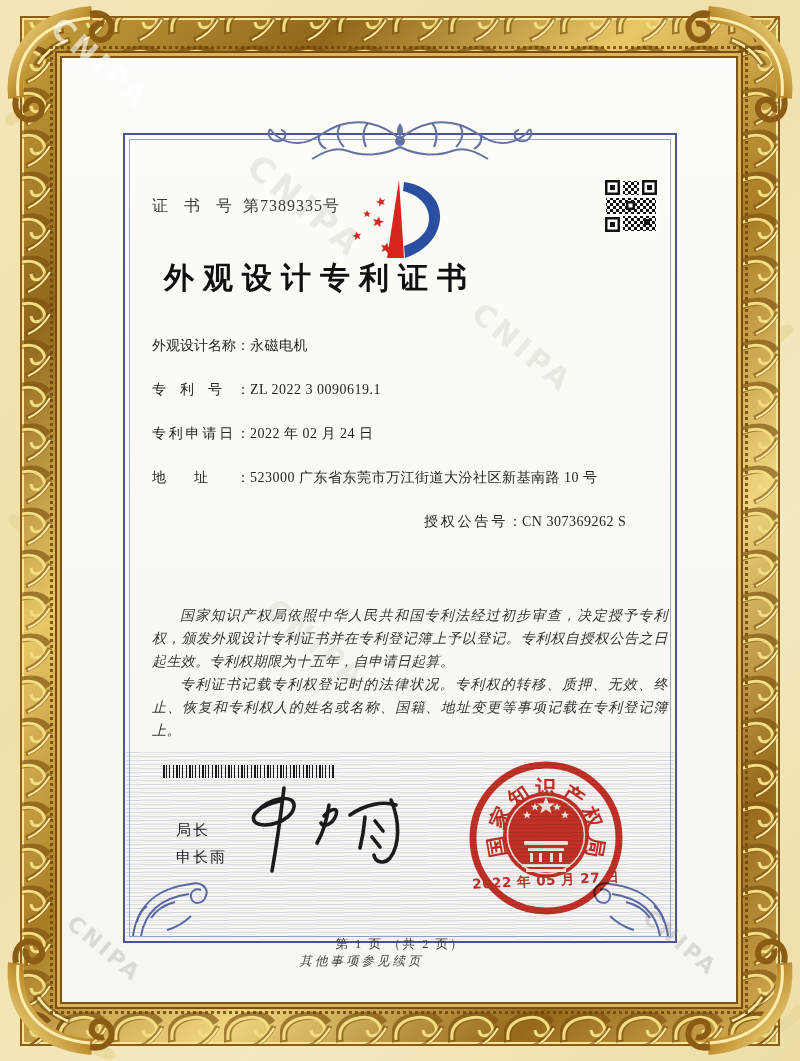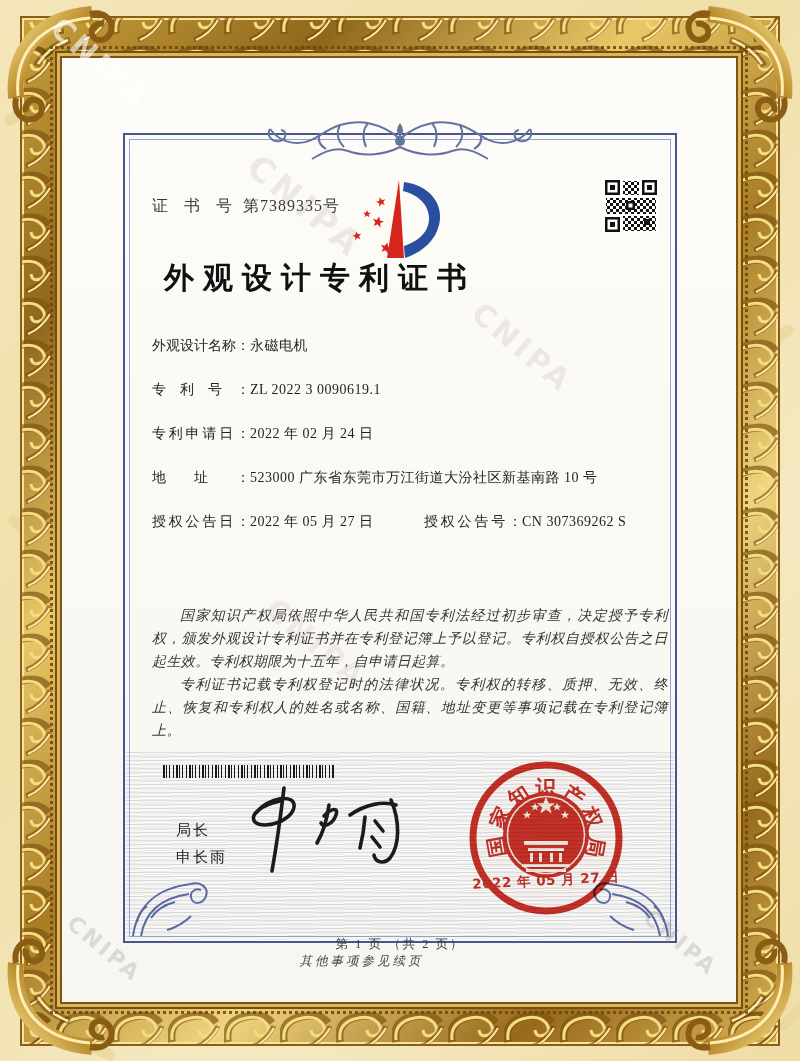--- a/index.html
+++ b/index.html
@@ -210,21 +210,20 @@
     <div class="frow">
       <span class="flabel">专利号：</span><span class="fvalue">ZL 2022 3 0090619.1</span>
     </div>
     <div class="frow">
       <span class="flabel">专利申请日：</span><span class="fvalue">2022 年 02 月 24 日</span>
     </div>
     <div class="frow">
       <span class="flabel">地址：</span><span class="fvalue">523000 广东省东莞市万江街道大汾社区新基南路 10 号</span>
     </div>
     <div class="frow">
-      <span><span class="flabel">授权公告日：</span><span class="fvalue">2022 年 05 月 27 日</span></span>
       <span class="gpair2"><span class="flabel">授权公告号：</span><span class="fvalue">CN 307369262 S</span></span>
     </div>
   </div>
 
   <div id="legal" class="abs">
     <p>国家知识产权局依照中华人民共和国专利法经过初步审查，决定授予专利权，颁发外观设计专利证书并在专利登记簿上予以登记。专利权自授权公告之日起生效。专利权期限为十五年，自申请日起算。</p>
     <p>专利证书记载专利权登记时的法律状况。专利权的转移、质押、无效、终止、恢复和专利权人的姓名或名称、国籍、地址变更等事项记载在专利登记簿上。</p>
   </div>
 
   <div id="barcode" class="abs"></div>

